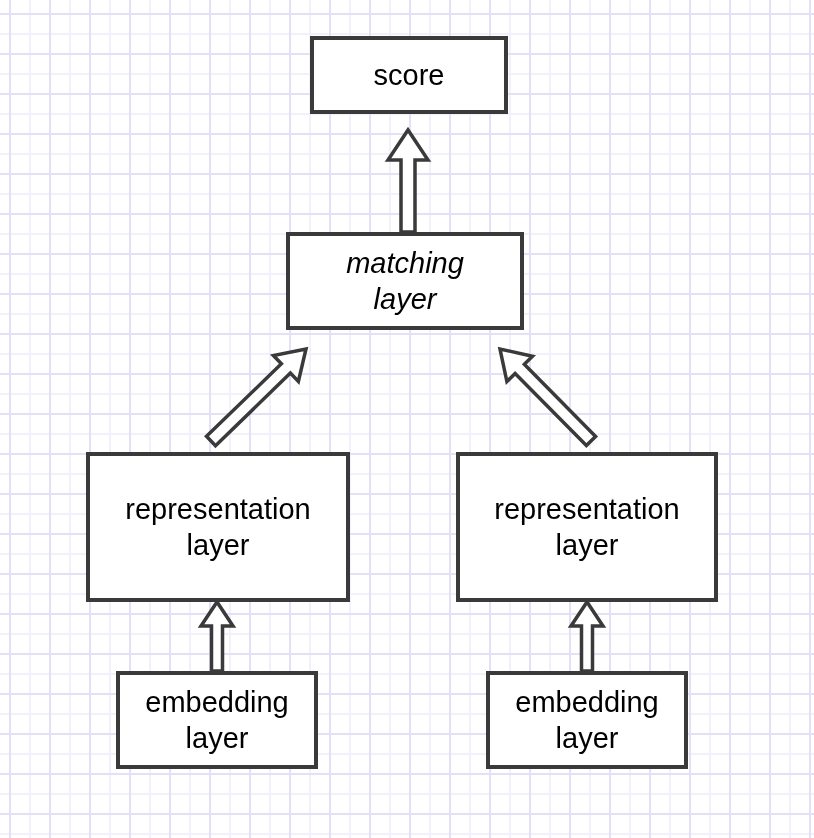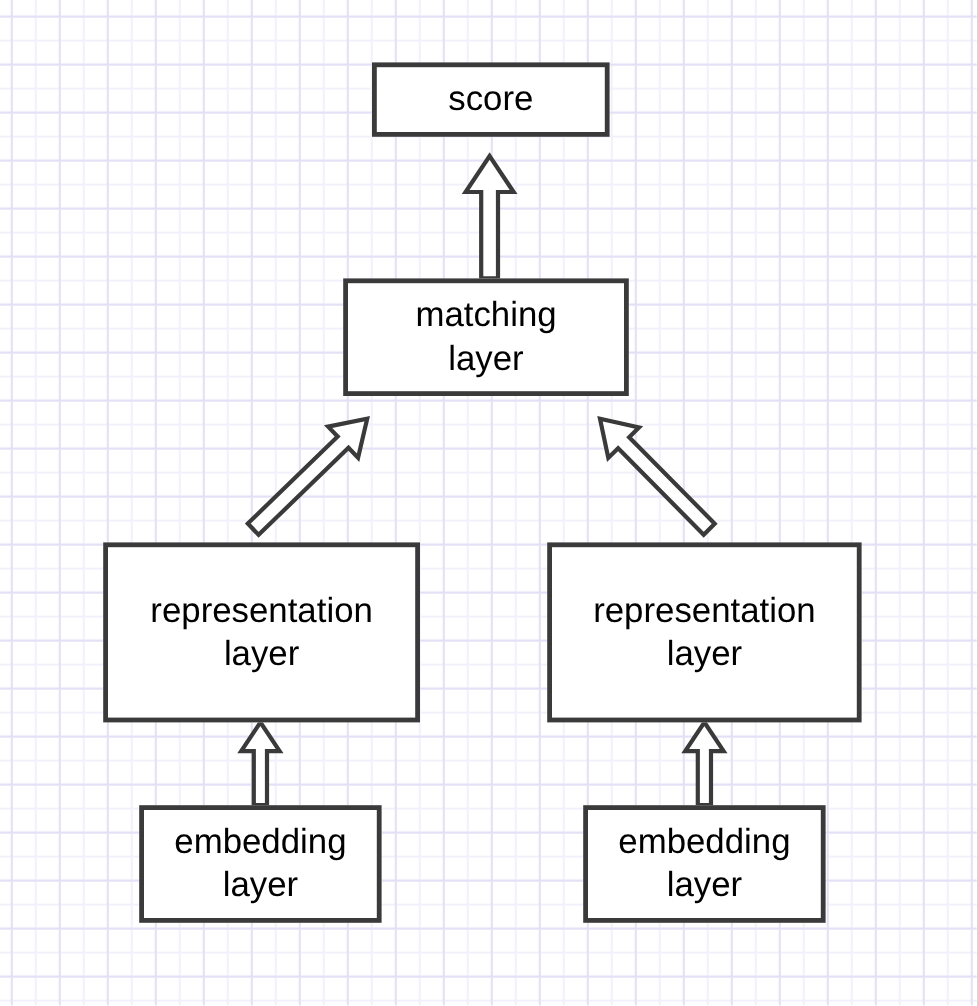--- a/index.html
+++ b/index.html
@@ -40,22 +40,22 @@
     display: flex;
     align-items: center;
     justify-content: center;
     text-align: center;
     color: #000000;
     font-size: 29px;
     line-height: 1.25;
   }
   .node span { white-space: pre-line; }
 
-  #node-score               { left: 310px; top:  52px; width: 198px; height:  62px; }
-  #node-matching            { left: 286px; top: 232px; width: 238px; height:  98px; }
+  #node-score               { left: 310px; top:  36px; width: 198px; height:  78px; }
+  #node-matching            { left: 286px; top: 232px; width: 238px; height:  98px; font-style: italic; }
   #node-representation-left { left:  86px; top: 452px; width: 264px; height: 150px; }
   #node-representation-right{ left: 456px; top: 452px; width: 262px; height: 150px; }
   #node-embedding-left      { left: 116px; top: 671px; width: 202px; height:  98px; }
   #node-embedding-right     { left: 486px; top: 671px; width: 202px; height:  98px; }
 
   .watermark {
     position: absolute;
     right: 7px;
     top: 808px;
     font-size: 14.5px;

